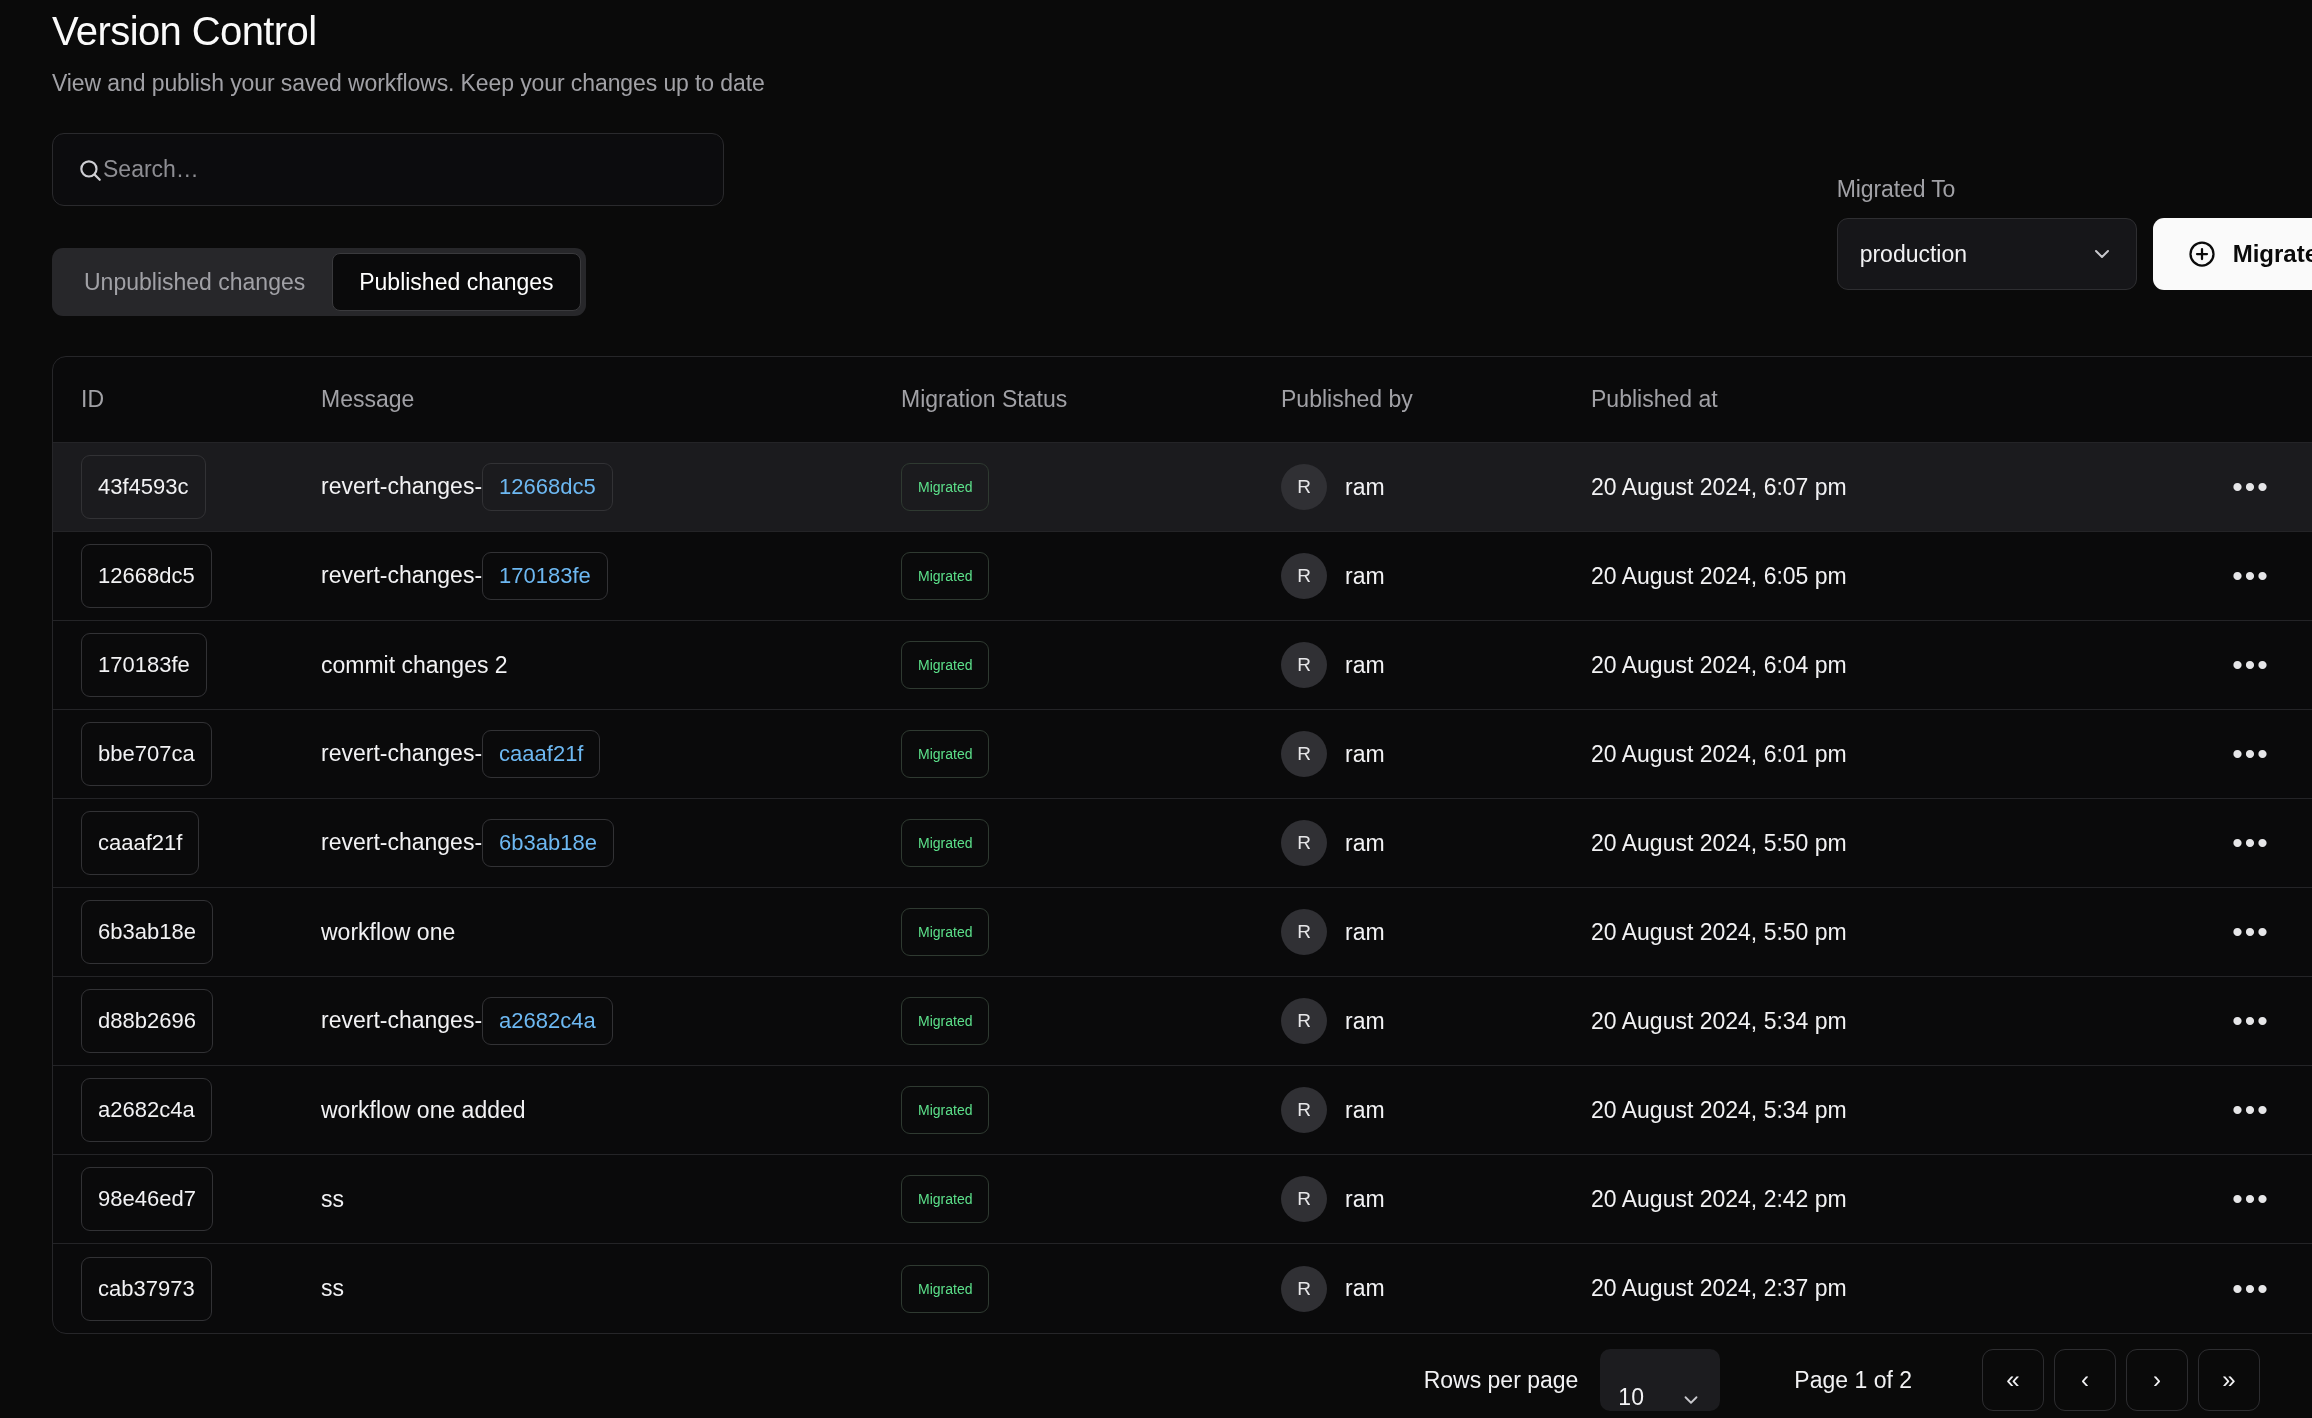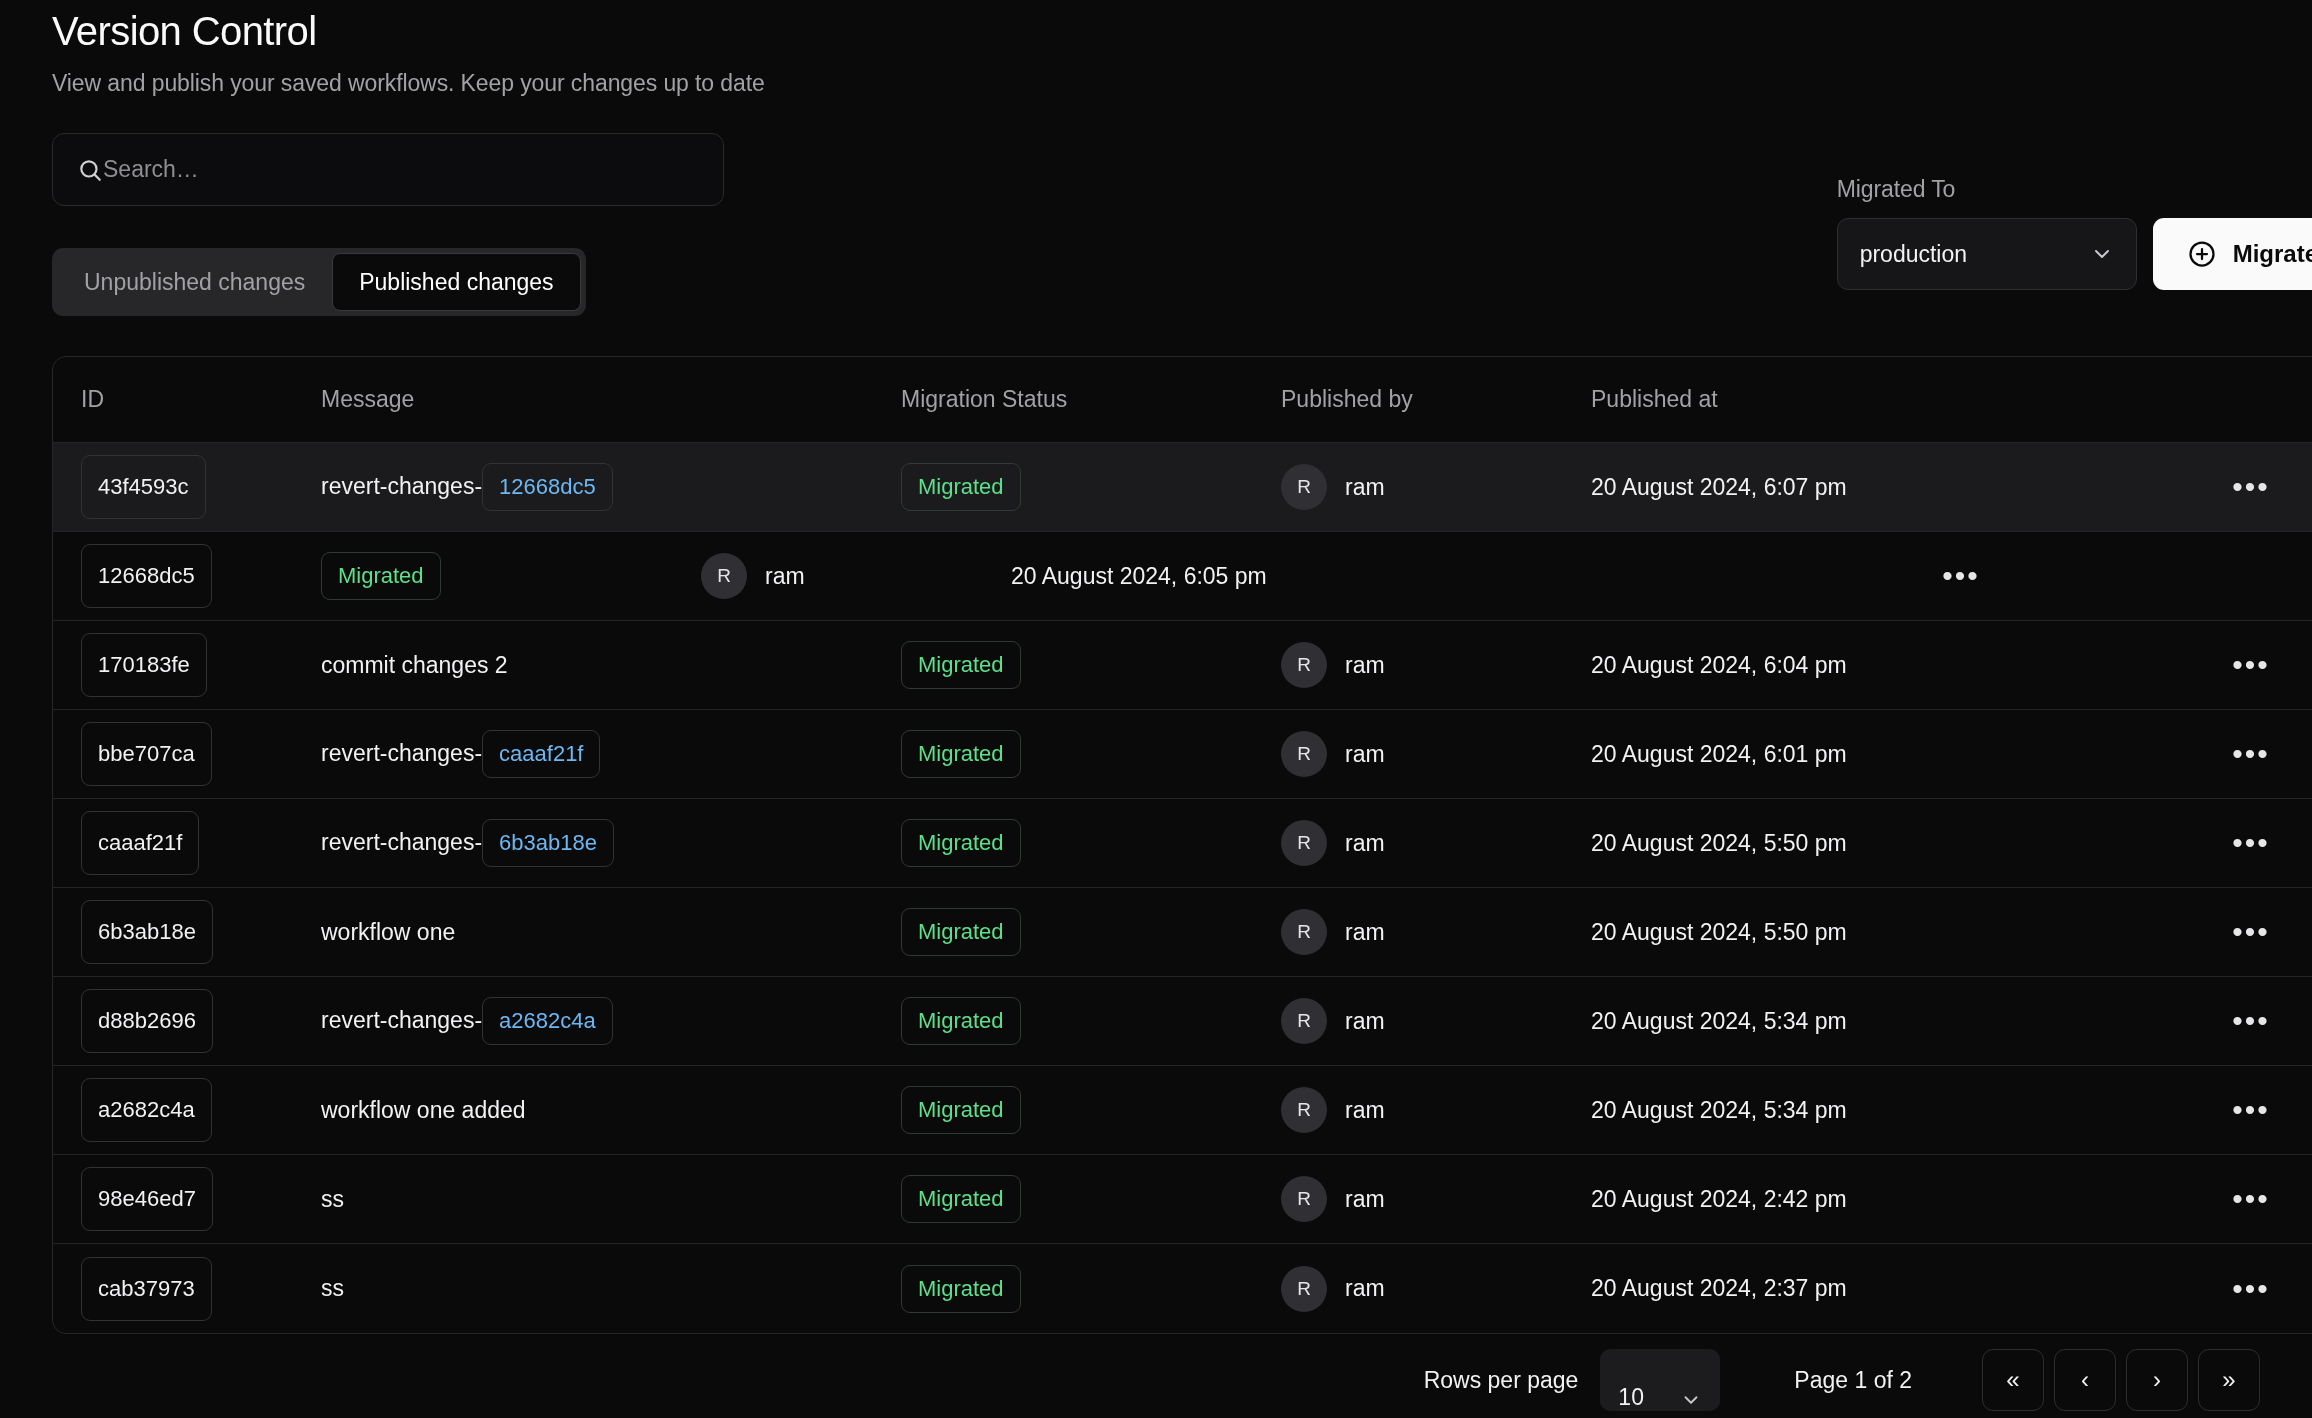--- a/index.html
+++ b/index.html
@@ -189,21 +189,21 @@
     cursor: pointer;
   }
   .status-badge {
     display: inline-flex;
     align-items: center;
     height: 48px;
     padding: 0 16px;
     border: 1px solid #2f3a31;
     border-radius: 9px;
     color: #5ce08a;
-    font-size: 22px;
+    font-size: 14px;
   }
   .by-cell { display: flex; align-items: center; gap: 18px; }
   .avatar {
     width: 46px; height: 46px;
     border-radius: 50%;
     background: #303034;
     color: #e6e6e8;
     font-size: 19px;
     display: flex; align-items: center; justify-content: center;
   }
@@ -329,20 +329,21 @@
               <span class="by-name">ram</span>
             </div>
           </div>
           <div class="c c-at"><span class="at-text">20 August 2024, 6:07 pm</span></div>
           <div class="c c-act">
             <span class="dots">•••</span>
           </div>
         </div>
         <div class="t-row">
           <div class="c c-id"><span class="id-badge">12668dc5</span></div>
+          <div class="c c-msg"><span class="msg-text">revert-changes-</span><span class="msg-link-badge">170183fe</span></div>
           <div class="c c-status"><span class="status-badge">Migrated</span></div>
           <div class="c c-by">
             <div class="by-cell">
               <span class="avatar">R</span>
               <span class="by-name">ram</span>
             </div>
           </div>
           <div class="c c-at"><span class="at-text">20 August 2024, 6:05 pm</span></div>
           <div class="c c-act">
             <span class="dots">•••</span>

